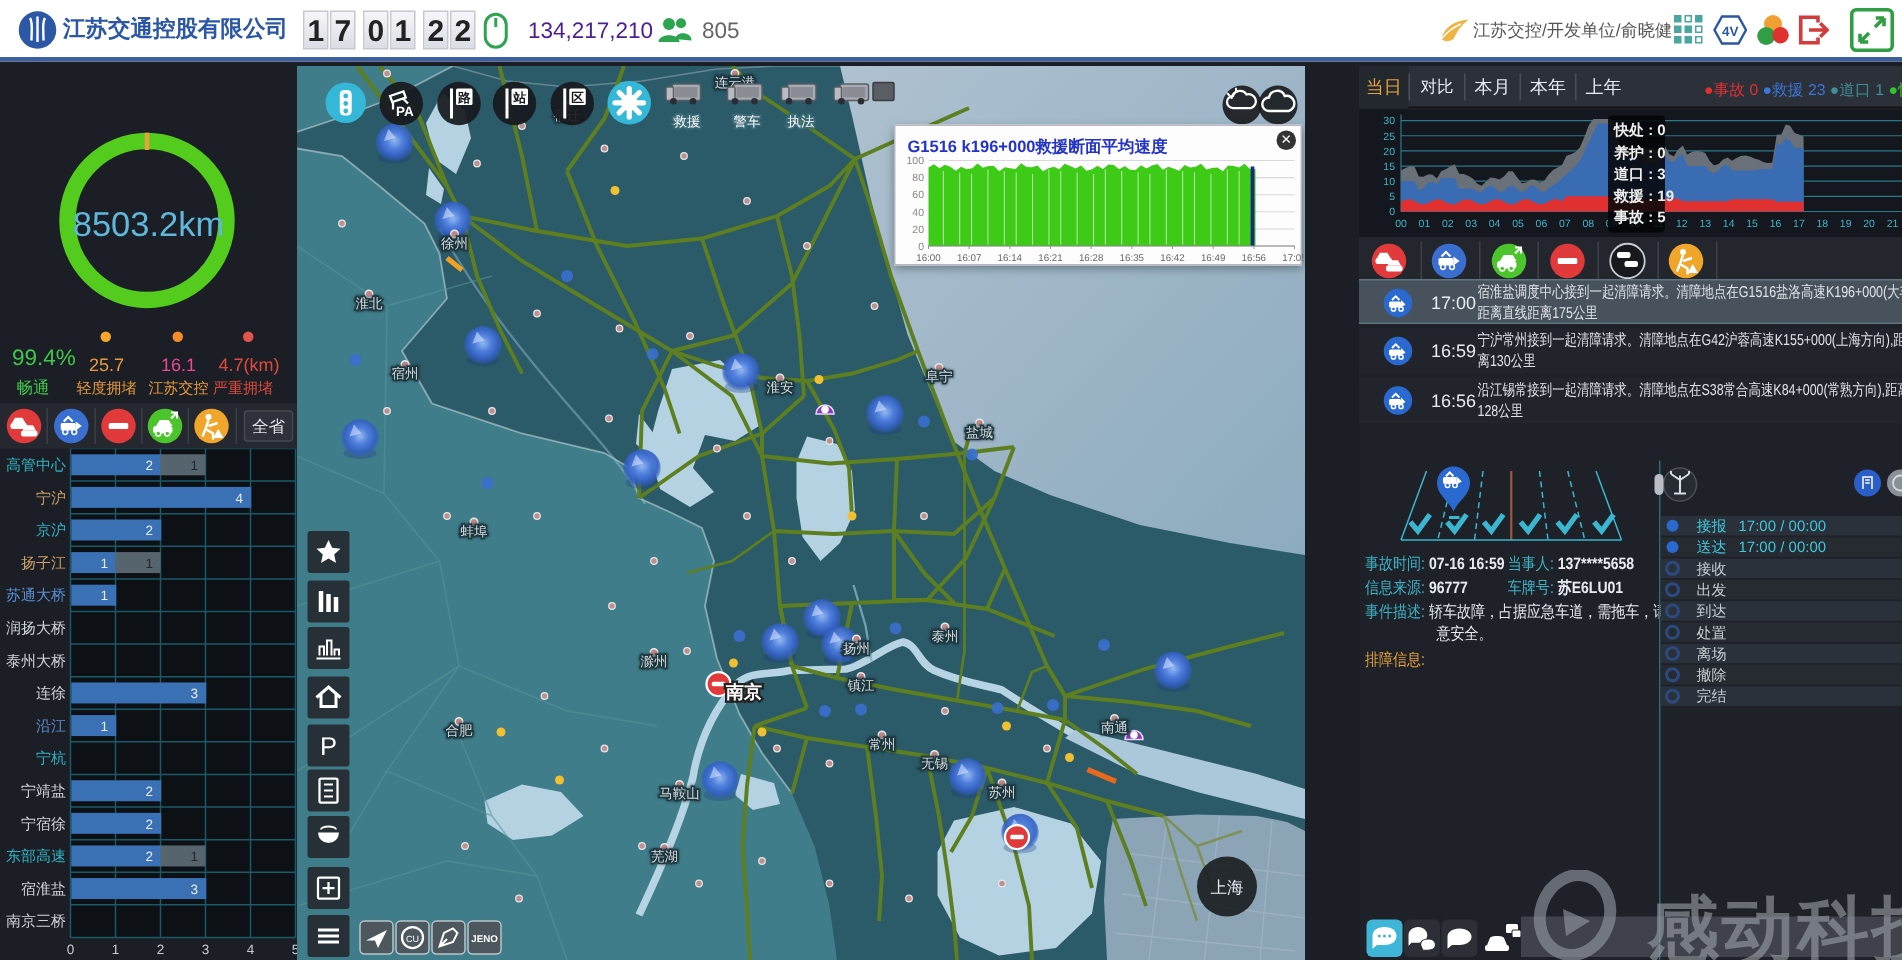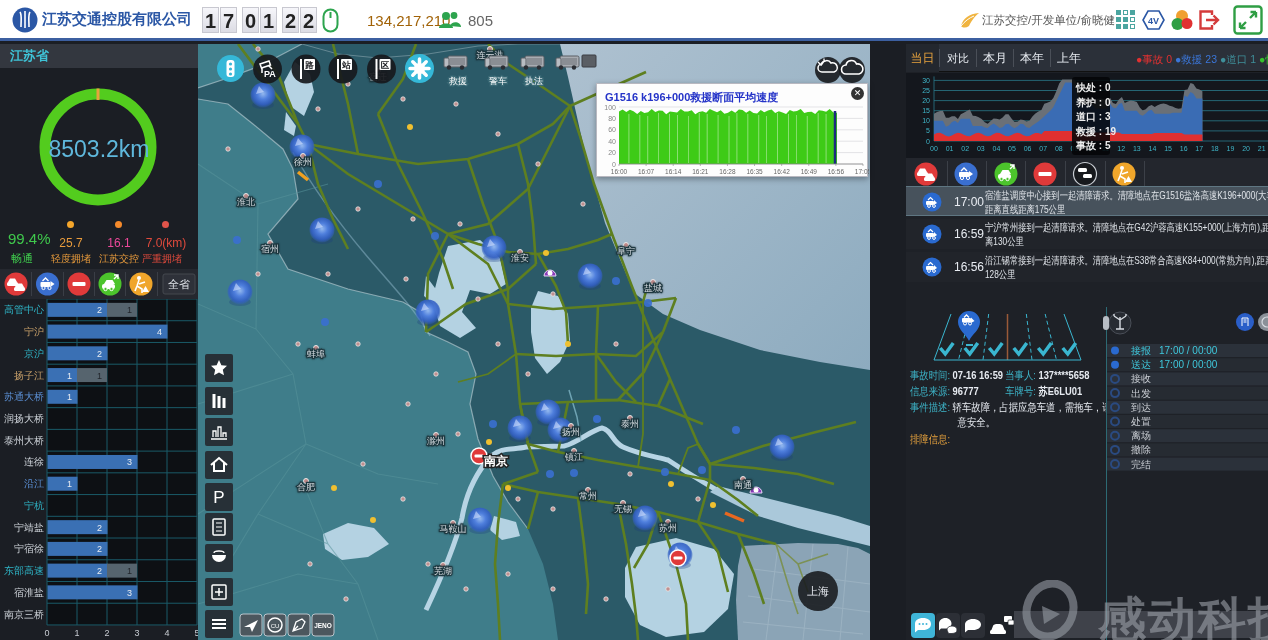--- a/index.html
+++ b/index.html
@@ -34,21 +34,21 @@
     <div class="abs" style="left:42px;top:10px;white-space:nowrap;font-size:15px;font-weight:bold;color:#2b57a5;letter-spacing:0px;font-family:'Liberation Serif',serif">江苏交通控股有限公司</div>
 
     <div class="abs" style="left:202px;top:7px;white-space:nowrap">
       <span class="digit">1</span><span class="digit">7</span><span style="display:inline-block;width:4px"></span><span class="digit">0</span><span class="digit">1</span><span style="display:inline-block;width:4px"></span><span class="digit">2</span><span class="digit">2</span>
     </div>
 
     <svg class="abs" style="left:322px;top:8px" width="17" height="25" viewBox="0 0 17 25">
       <rect x="1.5" y="1.5" width="14" height="22" rx="7" fill="none" stroke="#2da44e" stroke-width="2"></rect>
       <line x1="8.5" y1="4" x2="8.5" y2="10" stroke="#2da44e" stroke-width="2"></line>
     </svg>
-    <div class="abs" style="left:367px;top:12px;font-size:15px;color:#a16207">134,217,210</div>
+    <div class="abs" style="left:352px;top:12px;font-size:15px;color:#4c1d95">134,217,210</div>
 
     <svg class="abs" style="left:438px;top:10px" width="24" height="20" viewBox="0 0 24 20">
       <circle cx="8" cy="6" r="4" fill="#2da44e"></circle>
       <path d="M1 18 C1 12 15 12 15 18 Z" fill="#2da44e"></path>
       <circle cx="16" cy="5.5" r="3.4" fill="#2da44e"></circle>
       <path d="M12 16 C13 10.5 23 11 23 17 Z" fill="#2da44e"></path>
     </svg>
     <div class="abs" style="left:468px;top:12px;font-size:15px;color:#666">805</div>
 
     <svg class="abs" style="left:959px;top:10px" width="22" height="20" viewBox="0 0 22 20">
@@ -84,38 +84,37 @@
       <path d="M14 6 L14 2.5 L2.5 2.5 L2.5 19.5 L14 19.5 L14 16" fill="none" stroke="#d43b3b" stroke-width="2.4"></path>
       <path d="M8 11 L19 11 M15.5 6.5 L20 11 L15.5 15.5" fill="none" stroke="#d43b3b" stroke-width="2.4"></path>
     </svg>
     <svg class="abs" style="left:1233px;top:5px" width="30" height="30" viewBox="0 0 30 30">
       <rect x="1.5" y="1.5" width="27" height="27" rx="3" fill="none" stroke="#2f9e44" stroke-width="2.4"></rect>
       <path d="M7 23 L13 17 M7 23 L7 17.5 M7 23 L12.5 23" stroke="#2f9e44" stroke-width="2.4" fill="none"></path>
       <path d="M23 7 L17 13 M23 7 L23 12.5 M23 7 L17.5 7" stroke="#2f9e44" stroke-width="2.4" fill="none"></path>
     </svg>
   </div>
   <div id="left">
-    <div id="ltitle">江苏省</div>
 
     <svg class="abs" style="left:39px;top:44px" width="118" height="118" viewBox="0 0 118 118">
       <circle cx="59" cy="59" r="53" fill="none" stroke="#53cc1e" stroke-width="11"></circle>
       <path d="M59 0.5 L59 12" stroke="#e8a33d" stroke-width="3"></path>
     </svg>
     <div class="abs" style="left:0;top:92px;width:198px;text-align:center;font-size:23px;color:#5fb8dc">8503.2km</div>
 
     <div class="abs" style="left:8px;top:186px;font-size:15px;color:#3fc84c">99.4%</div>
     <div class="abs" style="left:11px;top:207px;font-size:11px;color:#3fc84c">畅通</div>
     <div class="abs" style="left:67px;top:177px;width:7px;height:7px;border-radius:50%;background:#f5a62b"></div>
     <div class="abs" style="left:52px;top:192px;width:38px;text-align:center;font-size:12px;color:#e89b3c">25.7</div>
     <div class="abs" style="left:47px;top:208px;width:48px;text-align:center;font-size:10px;color:#e89b3c">轻度拥堵</div>
     <div class="abs" style="left:115px;top:177px;width:7px;height:7px;border-radius:50%;background:#f58a2b"></div>
     <div class="abs" style="left:100px;top:192px;width:38px;text-align:center;font-size:12px;color:#ec4899">16.1</div>
     <div class="abs" style="left:95px;top:208px;width:48px;text-align:center;font-size:10px;color:#e89b3c">江苏交控</div>
     <div class="abs" style="left:162px;top:177px;width:7px;height:7px;border-radius:50%;background:#e0544a"></div>
-    <div class="abs" style="left:142px;top:192px;width:48px;text-align:center;font-size:12px;color:#e04a3c">7.0(km)</div>
+    <div class="abs" style="left:142px;top:192px;width:48px;text-align:center;font-size:12px;color:#e04a3c">4.7(km)</div>
     <div class="abs" style="left:142px;top:208px;width:48px;font-size:10px;color:#e04a3c">严重拥堵</div>
 
     <div class="abs" style="left:0;top:225px;width:198px;height:30px;background:#25282f">
       <div class="abs" style="left:31px;top:3px;width:1px;height:24px;background:#3a3e46"></div>
       <div class="abs" style="left:63px;top:3px;width:1px;height:24px;background:#3a3e46"></div>
       <div class="abs" style="left:94px;top:3px;width:1px;height:24px;background:#3a3e46"></div>
       <div class="abs" style="left:125px;top:3px;width:1px;height:24px;background:#3a3e46"></div>
       <div class="abs" style="left:157px;top:3px;width:1px;height:24px;background:#3a3e46"></div>
     </div>
     <svg class="abs" style="left:0;top:225px" width="198" height="30" viewBox="0 0 198 30">

